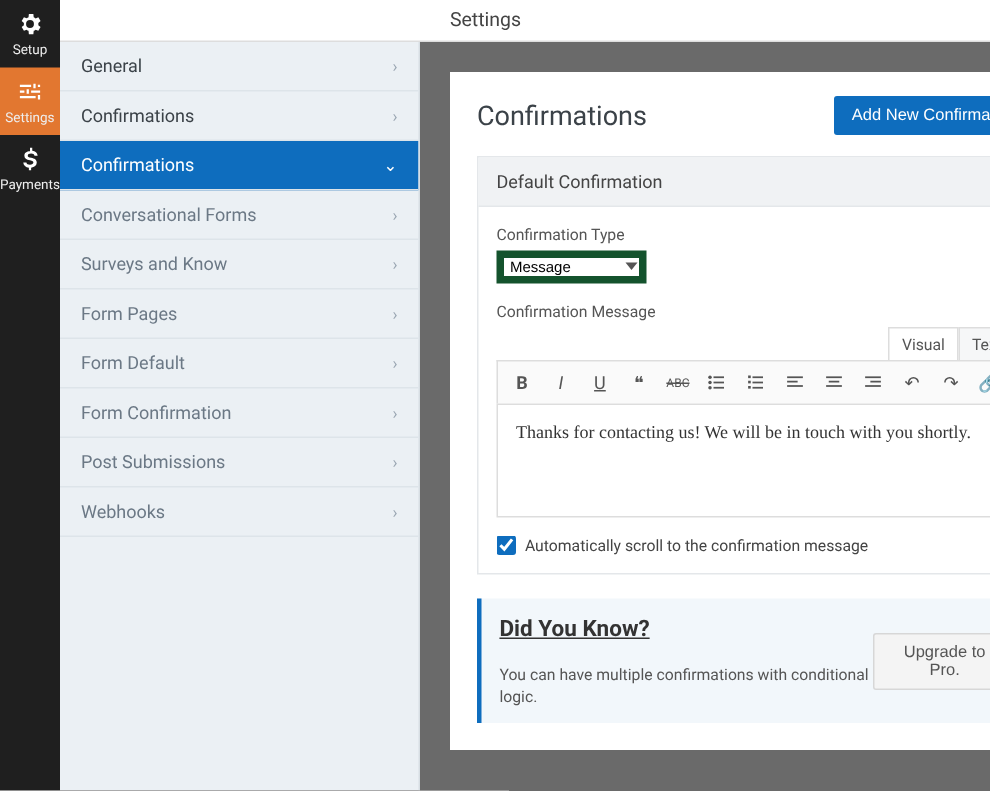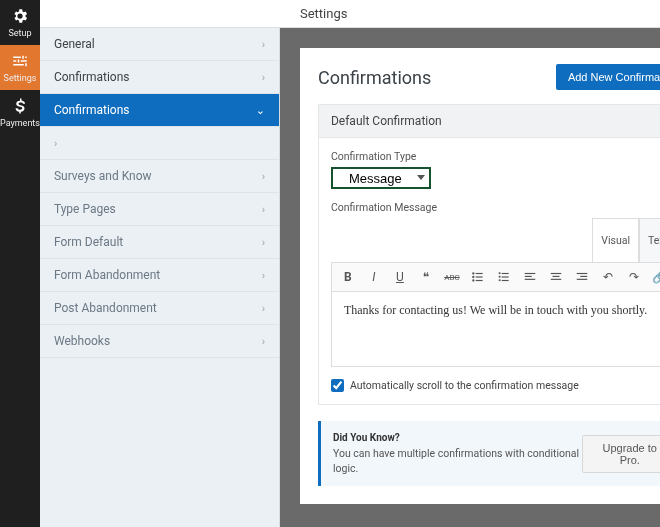--- a/index.html
+++ b/index.html
@@ -33,39 +33,39 @@
   .panel-head { display: flex; align-items: center; justify-content: space-between; margin-bottom: 14px; }
   .panel-title { font-size: 18px; font-weight: 400; color: #3b4248; }
   .btn-primary { background: #0e6dbe; color: #fff; border: none; padding: 7px 12px; font-size: 11px; border-radius: 2px; cursor: pointer; }
 
   .well { border: 1px solid #e4e7ea; }
   .well-header { background: #f0f2f4; border-bottom: 1px solid #e4e7ea; padding: 9px 12px; font-size: 12px; color: #444; }
   .well-body { padding: 12px; }
 
   .field-label { font-size: 10.5px; color: #555; margin-bottom: 4px; display: block; }
   .select-wrap { position: relative; width: 100px; margin-bottom: 12px; }
-  .select-wrap select { width: 100%; height: 22px; border: 2px solid #14532d; font-size: 13px; padding: 0 16px; background: #fff; appearance: none; }
+  .select-wrap select { width: 100%; height: 22px; border: 5px solid #14532d; font-size: 10px; padding: 0 4px; background: #fff; appearance: none; }
   .select-wrap::after { content: ""; position: absolute; right: 6px; top: 8px; width: 0; height: 0; border-left: 4px solid transparent; border-right: 4px solid transparent; border-top: 5px solid #555; pointer-events: none; }
 
   .editor-tabs { display: flex; justify-content: flex-end; gap: 0; font-size: 10.5px; }
-  .etab { padding: 15px 8px; border: 1px solid #ddd; border-bottom: none; background: #f6f7f8; color: #555; cursor: pointer; }
+  .etab { padding: 4px 8px; border: 1px solid #ddd; border-bottom: none; background: #f6f7f8; color: #555; cursor: pointer; }
   .etab.active { background: #fff; }
 
   .toolbar { border: 1px solid #ddd; border-bottom: none; background: #fafafa; display: flex; align-items: center; gap: 6px; padding: 4px 6px; }
   .tbtn { width: 20px; height: 20px; display: flex; align-items: center; justify-content: center; font-size: 12px; color: #555; cursor: pointer; }
   .tbtn svg { width: 14px; height: 14px; fill: #555; }
 
   .editor-area { border: 1px solid #ddd; min-height: 76px; padding: 10px 12px; font-family: Georgia, serif; font-size: 12px; color: #333; line-height: 1.45; resize: vertical; overflow: auto; position: relative; }
 
   .checkbox-row { display: flex; align-items: center; gap: 6px; margin-top: 12px; font-size: 10.5px; color: #444; }
   .checkbox-row input { accent-color: #0e6dbe; }
 
   .notice { margin-top: 16px; border-left: 3px solid #0e6dbe; background: #f2f7fb; padding: 10px 12px; display: flex; align-items: center; justify-content: space-between; position: relative; }
   .notice-text { font-size: 10.5px; color: #555; line-height: 1.4; }
-  .notice-text b { font-size: 10px; color: #333; display: block; margin-bottom: 2px; }
+  .notice-text b { font-size: 15px; color: #333; display: block; margin-bottom: 13px; text-decoration: underline; }
   .btn-secondary { background: #f4f4f4; border: 1px solid #d7d7d7; color: #555; font-size: 11px; padding: 6px 12px; border-radius: 2px; cursor: pointer; }
 </style>
 </head>
 <body>
 
 <nav class="rail">
   <div class="rail-item">
     <span>
       <svg viewBox="0 0 24 24">
           <path d="M19.4 13a7.8 7.8 0 000-2l2-1.6-2-3.4-2.4 1a7.6 7.6 0 00-1.7-1L15 3h-4l-.3 2.9a7.6 7.6 0 00-1.7 1l-2.4-1-2 3.4L6.6 11a7.8 7.8 0 000 2l-2 1.6 2 3.4 2.4-1a7.6 7.6 0 001.7 1L11 21h4l.3-2.9a7.6 7.6 0 001.7-1l2.4 1 2-3.4zM12 15.5A3.5 3.5 0 1115.5 12 3.5 3.5 0 0112 15.5z"></path>
@@ -105,40 +105,41 @@
       </div>
       <div class="sidenav-item top">
         <span>Confirmations</span>
         <span class="chev">›</span>
       </div>
       <div class="sidenav-item top active">
         <span>Confirmations</span>
         <span class="chev">⌄</span>
       </div>
       <div class="sidenav-item">
+        <span>Conversational Forms</span>
         <span class="chev">›</span>
       </div>
       <div class="sidenav-item">
         <span>Surveys and Know</span>
         <span class="chev">›</span>
       </div>
       <div class="sidenav-item">
-        <span>Type Pages</span>
+        <span>Form Pages</span>
         <span class="chev">›</span>
       </div>
       <div class="sidenav-item">
         <span>Form Default</span>
         <span class="chev">›</span>
       </div>
       <div class="sidenav-item">
-        <span>Form Abandonment</span>
-        <span class="chev">›</span>
-      </div>
-      <div class="sidenav-item">
-        <span>Post Abandonment</span>
+        <span>Form Confirmation</span>
+        <span class="chev">›</span>
+      </div>
+      <div class="sidenav-item">
+        <span>Post Submissions</span>
         <span class="chev">›</span>
       </div>
       <div class="sidenav-item">
         <span>Webhooks</span>
         <span class="chev">›</span>
       </div>
     </aside>
 
     <div class="content-wrap">
       <div class="panel">

